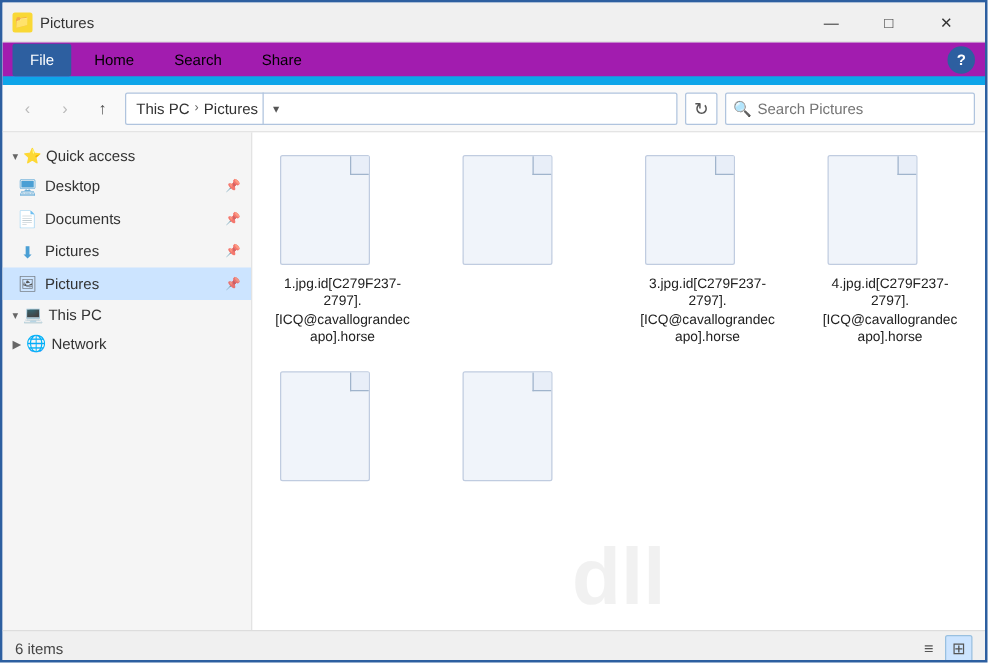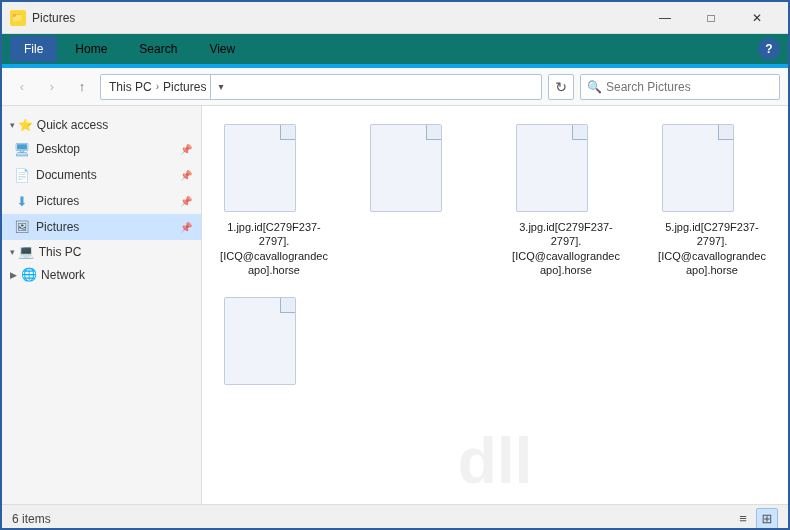--- a/index.html
+++ b/index.html
@@ -53,22 +53,22 @@
       justify-content: center;
       font-size: 12px;
       color: #333;
       cursor: pointer;
       background: transparent;
     }
 
     
     .ribbon {
       height: 34px;
-      background: #0f766e;
-      border-bottom: 4px solid #0ea5e9;
+      background: #a21caf;
+      border-bottom: 7px solid #0ea5e9;
       display: flex;
       align-items: center;
       padding: 0 8px;
       gap: 4px;
     }
     .ribbon-tab {
       padding: 6px 14px;
       font-size: 12px;
       cursor: pointer;
       border-radius: 2px;
@@ -369,21 +369,21 @@
     <div class="title-bar-btn">—</div>
     <div class="title-bar-btn">□</div>
     <div class="title-bar-btn close">✕</div>
   </div>
 </div>
 
 <div class="ribbon">
   <div class="ribbon-tab active">File</div>
   <div class="ribbon-tab">Home</div>
   <div class="ribbon-tab">Search</div>
-  <div class="ribbon-tab">View</div>
+  <div class="ribbon-tab">Share</div>
   <div class="ribbon-help">?</div>
 </div>
 
 <div class="address-bar">
   <div class="nav-btn disabled">‹</div>
   <div class="nav-btn disabled">›</div>
   <div class="nav-btn">↑</div>
   <div class="address-path">
     <span>This PC</span>
     <span class="address-chevron">›</span>
@@ -453,21 +453,26 @@
         <div class="file-item">
           <div class="file-icon">
             <div class="file-page"></div>
           </div>
           <div class="file-name">3.jpg.id[C279F237-2797].[ICQ@cavallograndecapo].horse</div>
         </div>
         <div class="file-item">
           <div class="file-icon">
             <div class="file-page"></div>
           </div>
-          <div class="file-name">5.jpg.id[C279F237-2797].[ICQ@cavallograndecapo].horse</div>
+          <div class="file-name">4.jpg.id[C279F237-2797].[ICQ@cavallograndecapo].horse</div>
+        </div>
+        <div class="file-item">
+          <div class="file-icon">
+            <div class="file-page"></div>
+          </div>
         </div>
         <div class="file-item">
           <div class="file-icon">
             <div class="file-page"></div>
           </div>
         </div>
       </div>
   </div>
 
 </div>

